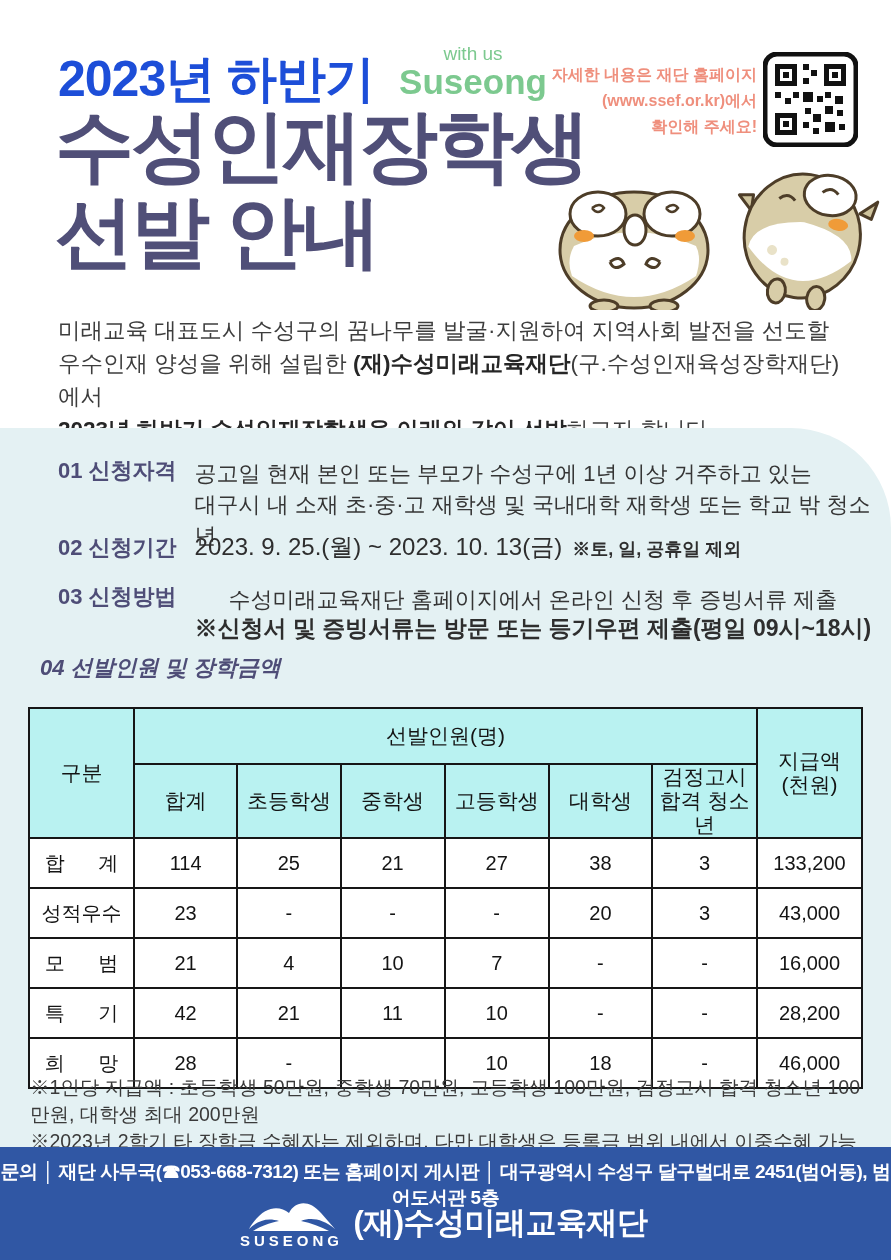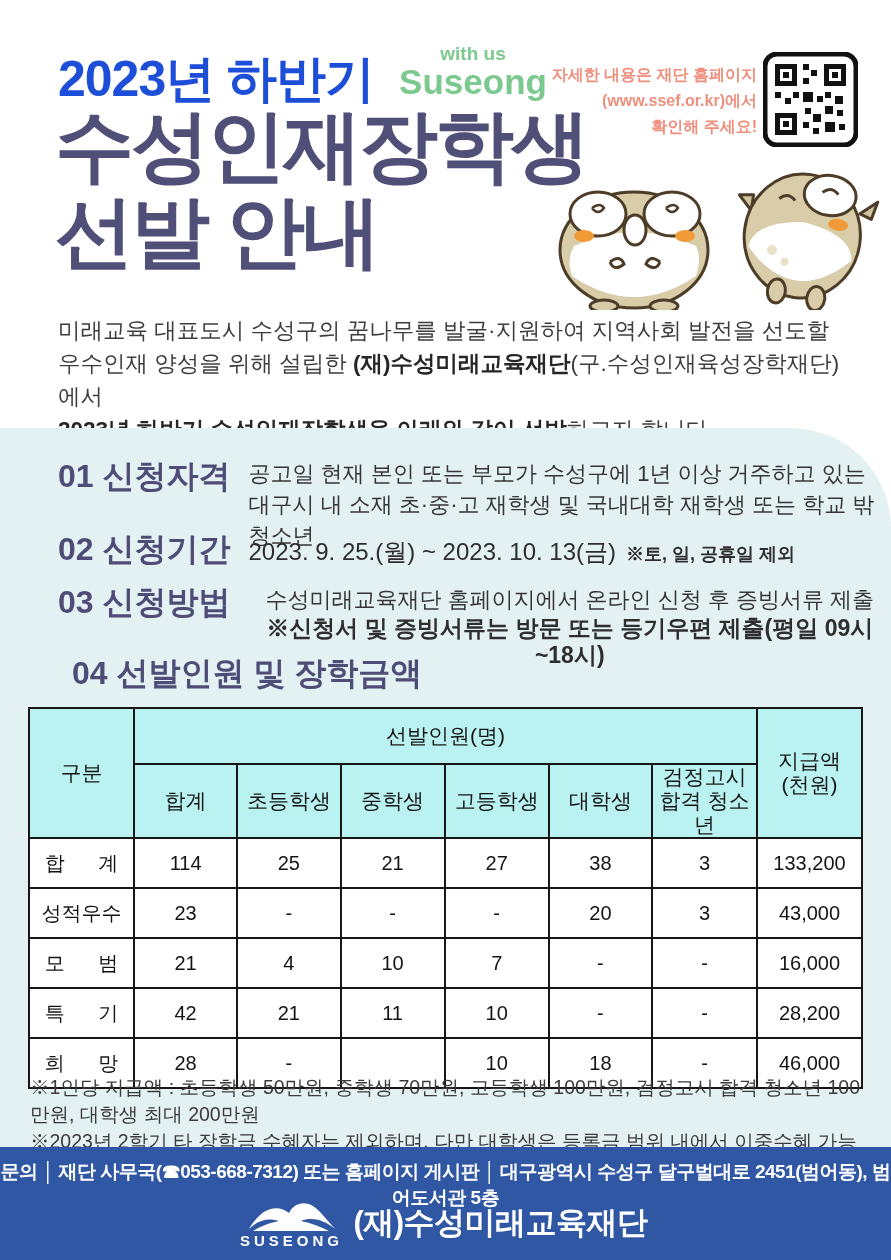--- a/index.html
+++ b/index.html
@@ -12,21 +12,21 @@
 
   
   .period {
     position:absolute; left:58px; top:46px;
     font-size:50px; font-weight:800; color:#1d4ed8; letter-spacing:-1px;
   }
   .logo {
     position:absolute; left:388px; top:44px; width:170px;
     text-align:center; color:#7cc98f; line-height:1.05;
   }
-  .logo-tagline { font-size:19px; font-weight:700; }
+  .logo-tagline { font-size:19px; font-weight:400; }
   .logo-name { font-size:35px; font-weight:700; letter-spacing:0px; }
   .qr-note {
     position:absolute; left:535px; top:62px; width:222px;
     text-align:right; font-size:16px; line-height:26px; color:#ef8f7d; font-weight:700;
   }
   .qr-code { position:absolute; left:763px; top:52px; width:95px; height:95px; }
 
   .main-title {
     position:absolute; left:55px; color:#504f78; font-weight:900;
     font-size:79px; line-height:1; letter-spacing:-3px;
@@ -42,30 +42,30 @@
   }
   .intro b { color:#262626; }
 
   
   .blue-section {
     position:absolute; left:0; top:428px; width:891px; height:719px;
     background:#e4f1f3; border-top-right-radius:100px;
   }
   .sec { position:absolute; display:flex; gap:18px; align-items:flex-start; }
   .sec-label {
-    font-size:32px; font-weight:800; color:#4e4d77; white-space:nowrap; line-height:1.15;
+    font-size:22px; font-weight:800; color:#4e4d77; white-space:nowrap; line-height:1.15;
   }
   .sec-text { font-size:22px; line-height:31px; color:#353535; }
   .sec01 { left:58px; top:458px; }
   .sec02 { left:58px; top:531px; align-items:baseline; }
   .sec02 .sec-text { font-size:24px; font-weight:400; color:#2e2e2e; }
   .sec02 .inline-note { font-size:18px; font-weight:700; color:#2e2e2e; margin-left:10px; }
   .sec03 { left:58px; top:584px;text-align:center; }
   .sec03 .note { font-size:23px; line-height:27px; color:#2e2e2e; font-weight:600; }
-  .sec04 { left:72px; top:655px; }
+  .sec04 { left:40px; top:655px;font-style:italic; }
 
   
   .tbl {
     position:absolute; left:28px; top:707px; width:835px;
     border-collapse:collapse; table-layout:fixed;
     font-size:20px; color:#141414;
   }
   .tbl th, .tbl td {
     border:2px solid #161616; text-align:center; vertical-align:middle;
     background:#ffffff; font-weight:400; padding:0 4px;

